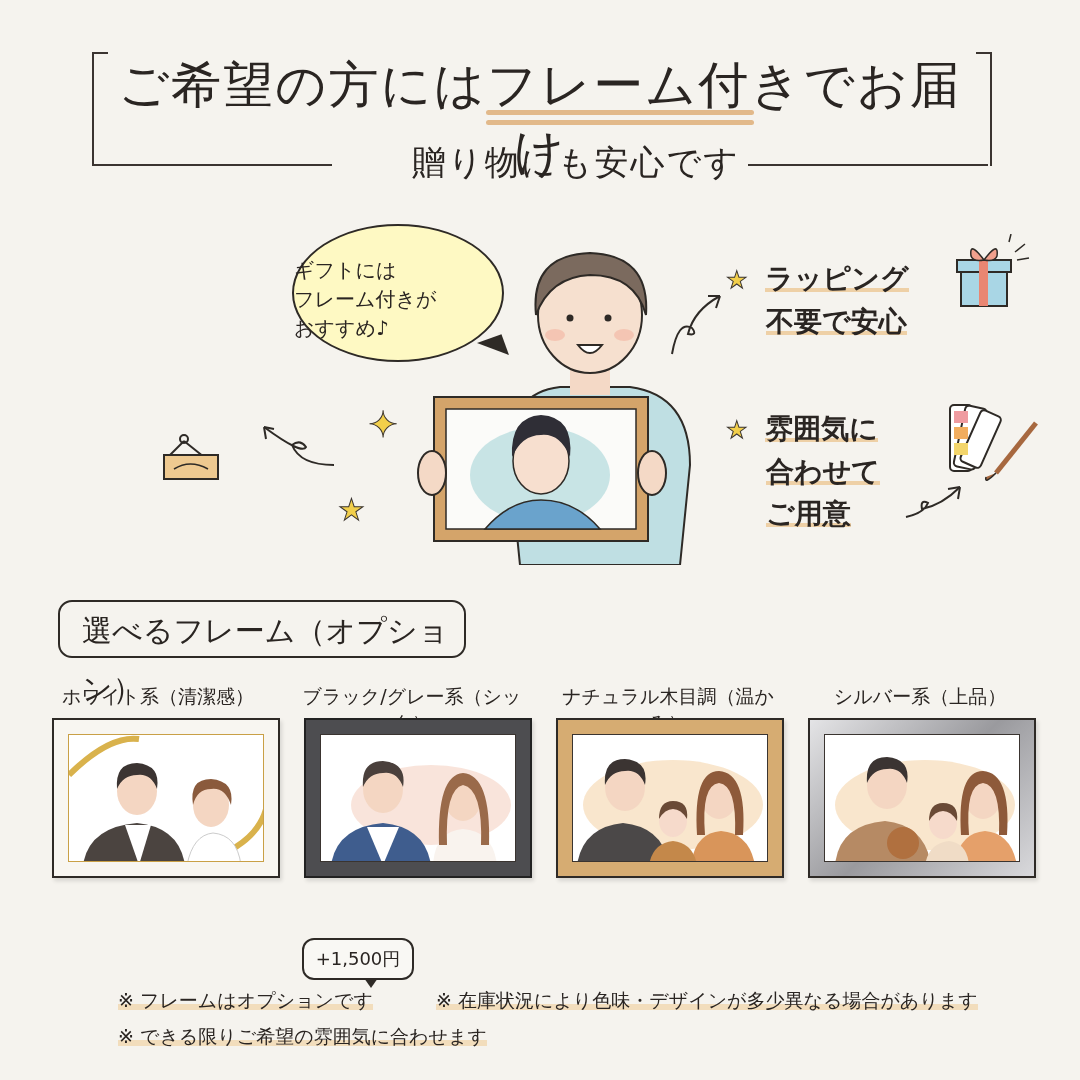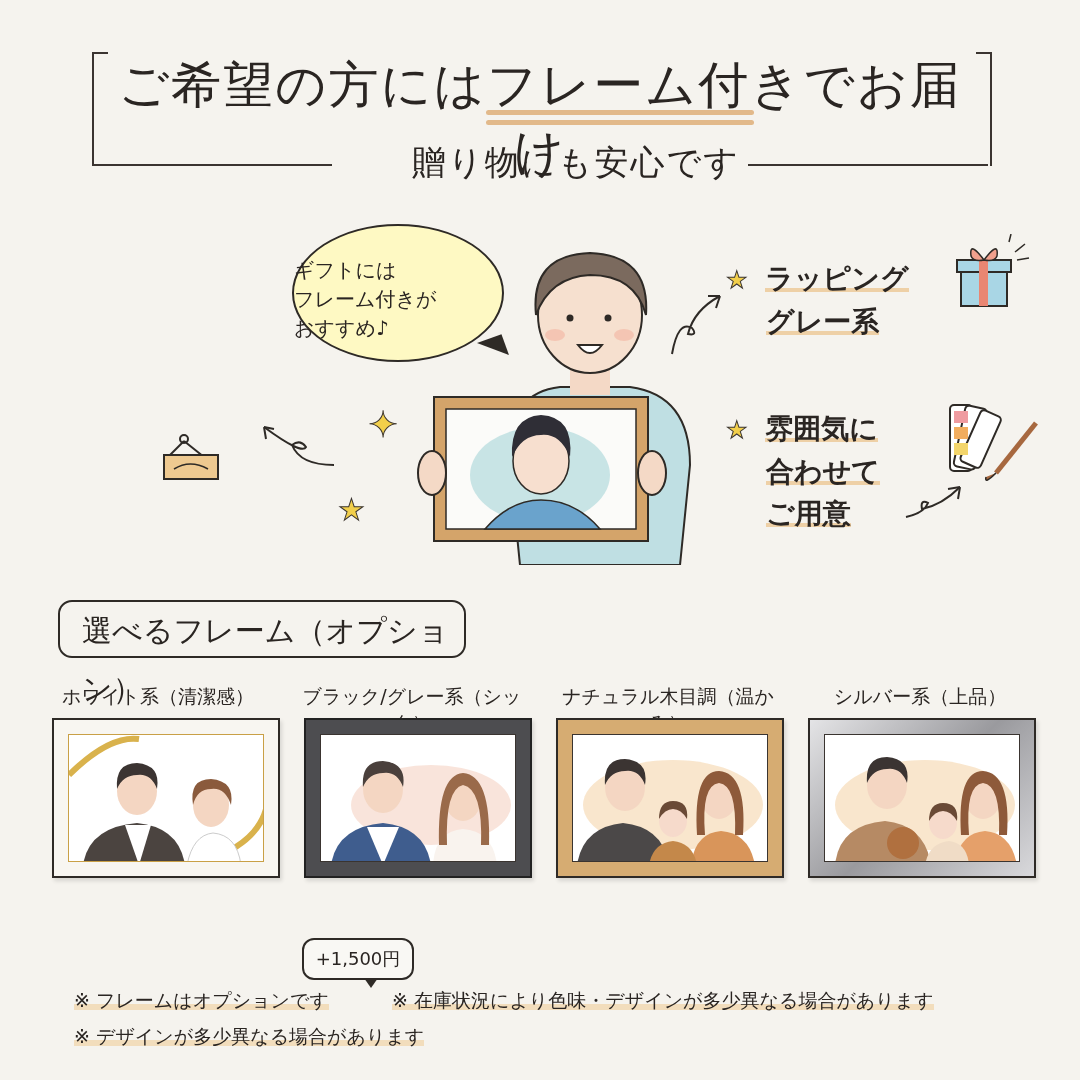--- a/index.html
+++ b/index.html
@@ -20,21 +20,21 @@
   .feature{font-size:28px;line-height:42px;font-weight:bold;}
   .feature .u{background:linear-gradient(transparent 78%,#eed0a6 78%,#eed0a6 92%,transparent 92%);}
   .check{width:18px;height:18px;border:2px solid #3a3430;display:inline-block;position:relative;}
   .check:after{content:"";position:absolute;left:4px;top:-6px;width:8px;height:16px;border-right:3px solid #d6614a;border-bottom:3px solid #d6614a;transform:rotate(40deg);}
   .star{color:#f2cf4b;-webkit-text-stroke:1px #3a3430;font-size:24px;}
   .section-box{left:58px;top:600px;width:408px;height:58px;border:2.5px solid #2e2a26;border-radius:14px;font-size:30px;line-height:58px;padding-left:22px;box-sizing:border-box;}
   .frame-label{font-size:19px;text-align:center;width:240px;}
   .frame{width:228px;height:160px;box-sizing:border-box;}
   .frame .inner{position:absolute;left:14px;top:14px;right:14px;bottom:14px;background:#fff;border:1.5px solid #3a3430;overflow:hidden;}
   .note{font-size:19px;}
-  .note .u{background:linear-gradient(transparent 70%,#f2ddbc 70%,#f2ddbc 95%,transparent 95%);}
+  .note .u{background:linear-gradient(transparent 70%,#f2ddbc 70%,#f2ddbc 95%,transparent 95%);margin-left:44px;}
   .price-bubble{left:302px;top:938px;width:108px;height:38px;border:2px solid #2e2a26;border-radius:12px;font-size:18px;line-height:38px;text-align:center;background:#f9f8f4;}
   .price-bubble:after{content:"";position:absolute;left:60px;bottom:-10px;width:0;height:0;border-left:7px solid transparent;border-right:7px solid transparent;border-top:10px solid #2e2a26;}
 </style>
 </head>
 <body>
 
 <div class="abs title-bracket"></div>
 <div class="abs title-bottom-l"></div>
 <div class="abs title-bottom-r"></div>
 <div class="abs hl-double"></div>
@@ -83,21 +83,21 @@
   <path d="M104 2 L106 14 M104 2 L114 4" stroke="#2e2a26" stroke-width="2"></path>
 </svg>
 
 <svg class="abs" style="left:668px;top:290px" width="60" height="70">
   <path d="M4 64 Q10 30 24 38 Q30 46 20 44 Q26 20 52 6" fill="none" stroke="#2e2a26" stroke-width="2"></path>
   <path d="M52 6 L40 6 M52 6 L48 18" stroke="#2e2a26" stroke-width="2"></path>
 </svg>
 <div class="abs feature" style="left:726px;top:258px">
   <div><span class="star">★</span>
     <span class="u" style="margin-left:8px">ラッピング</span></div>
-  <div style="padding-left:40px"><span class="u">グレー系</span></div>
+  <div style="padding-left:40px"><span class="u">不要で安心</span></div>
 </div>
 <svg class="abs" style="left:955px;top:234px" width="80" height="80">
   <rect x="6" y="36" width="46" height="36" fill="#a9d6e5" stroke="#2e2a26" stroke-width="2"></rect>
   <rect x="2" y="26" width="54" height="12" fill="#a9d6e5" stroke="#2e2a26" stroke-width="2"></rect>
   <rect x="24" y="26" width="9" height="46" fill="#e98672"></rect>
   <path d="M29 26 Q14 6 16 22 Q18 28 29 26 Q44 6 42 22 Q40 28 29 26" fill="#f1a08d" stroke="#2e2a26" stroke-width="1.5"></path>
   <path d="M60 18 L70 10 M62 26 L74 24 M54 8 L56 0" stroke="#2e2a26" stroke-width="1.5"></path>
 </svg>
 
 <div class="abs feature" style="left:726px;top:408px">
@@ -188,13 +188,13 @@
       <path d="M104 86 Q104 68 118 68 Q134 68 132 86 Q126 76 118 76 Q110 76 104 86" fill="#6a4a36"></path>
       <path d="M100 130 Q104 108 124 106 Q142 108 144 130 Z" fill="#f0dcc6"></path>
       <circle cx="78" cy="108" r="16" fill="#b0703f"></circle>
     </svg>
   </div>
 </div>
 
 <div class="abs price-bubble">+1,500円</div>
 <div class="abs note" style="left:74px;top:988px"><span class="u">※ フレームはオプションです</span></div>
 <div class="abs note" style="left:392px;top:988px"><span class="u">※ 在庫状況により色味・デザインが多少異なる場合があります</span></div>
-<div class="abs note" style="left:74px;top:1024px"><span class="u">※ デザインが多少異なる場合があります</span></div>
+<div class="abs note" style="left:74px;top:1024px"><span class="u">※ できる限りご希望の雰囲気に合わせます</span></div>
 
 </body></html>

